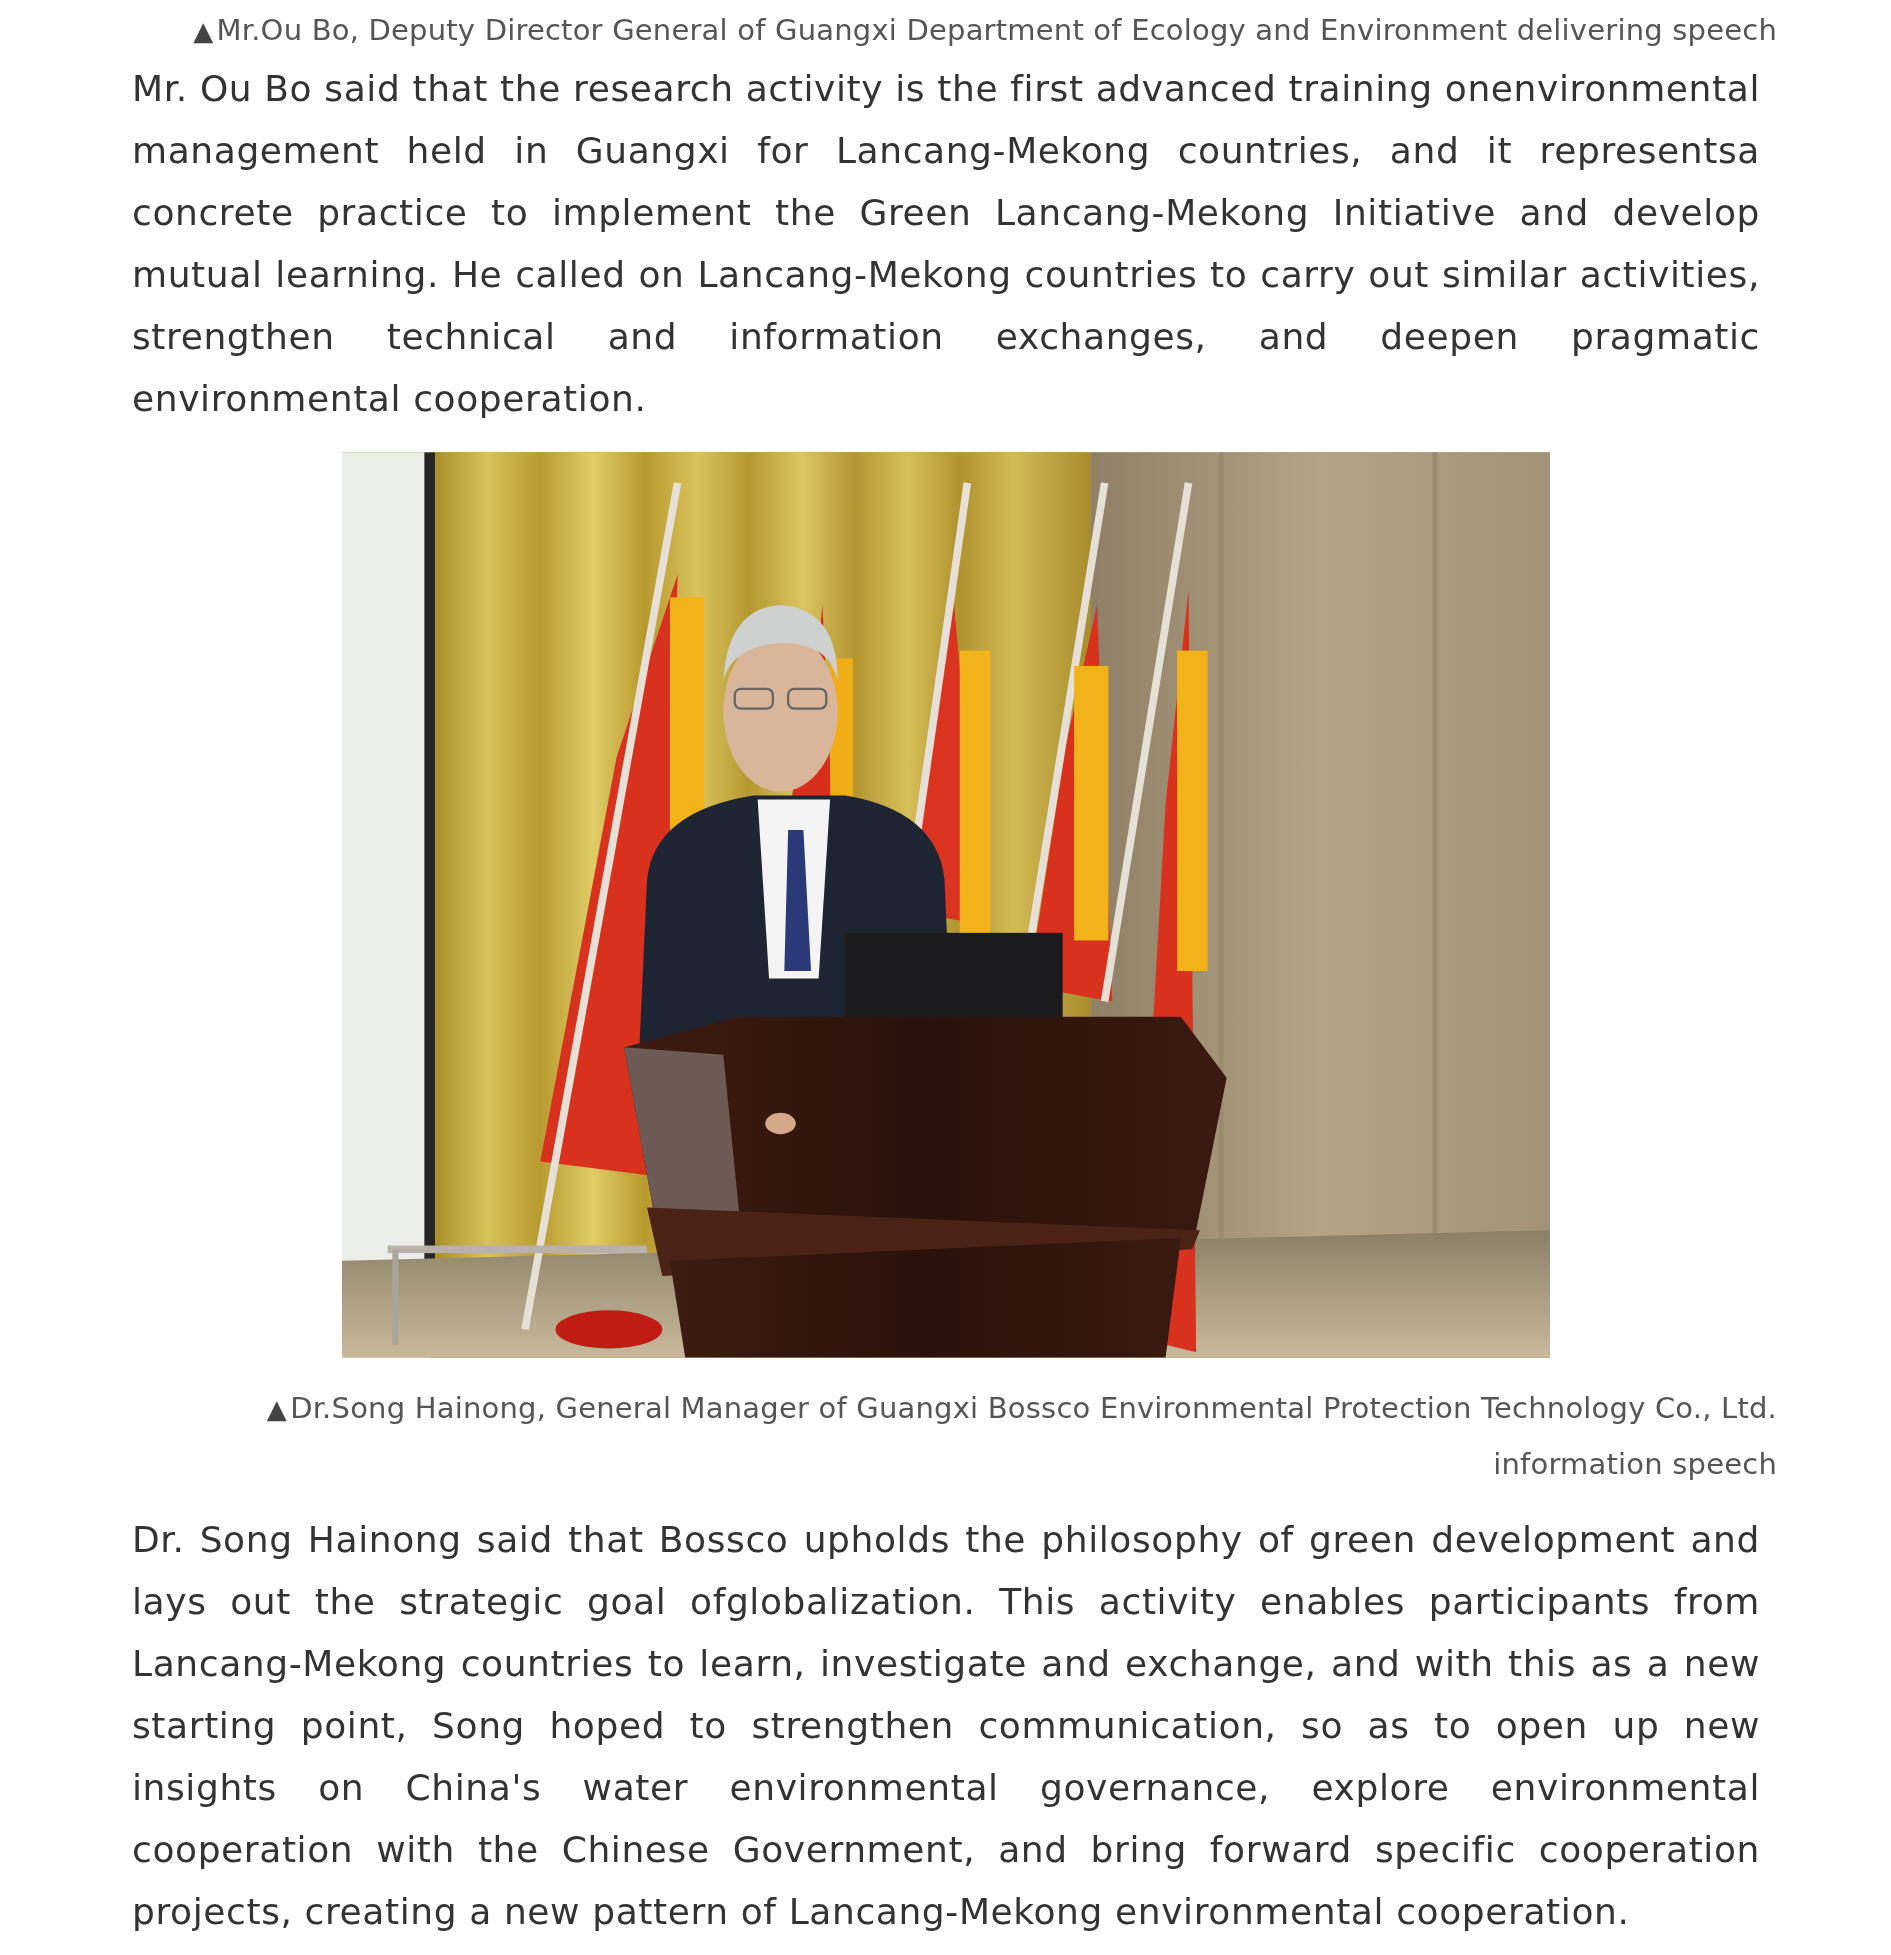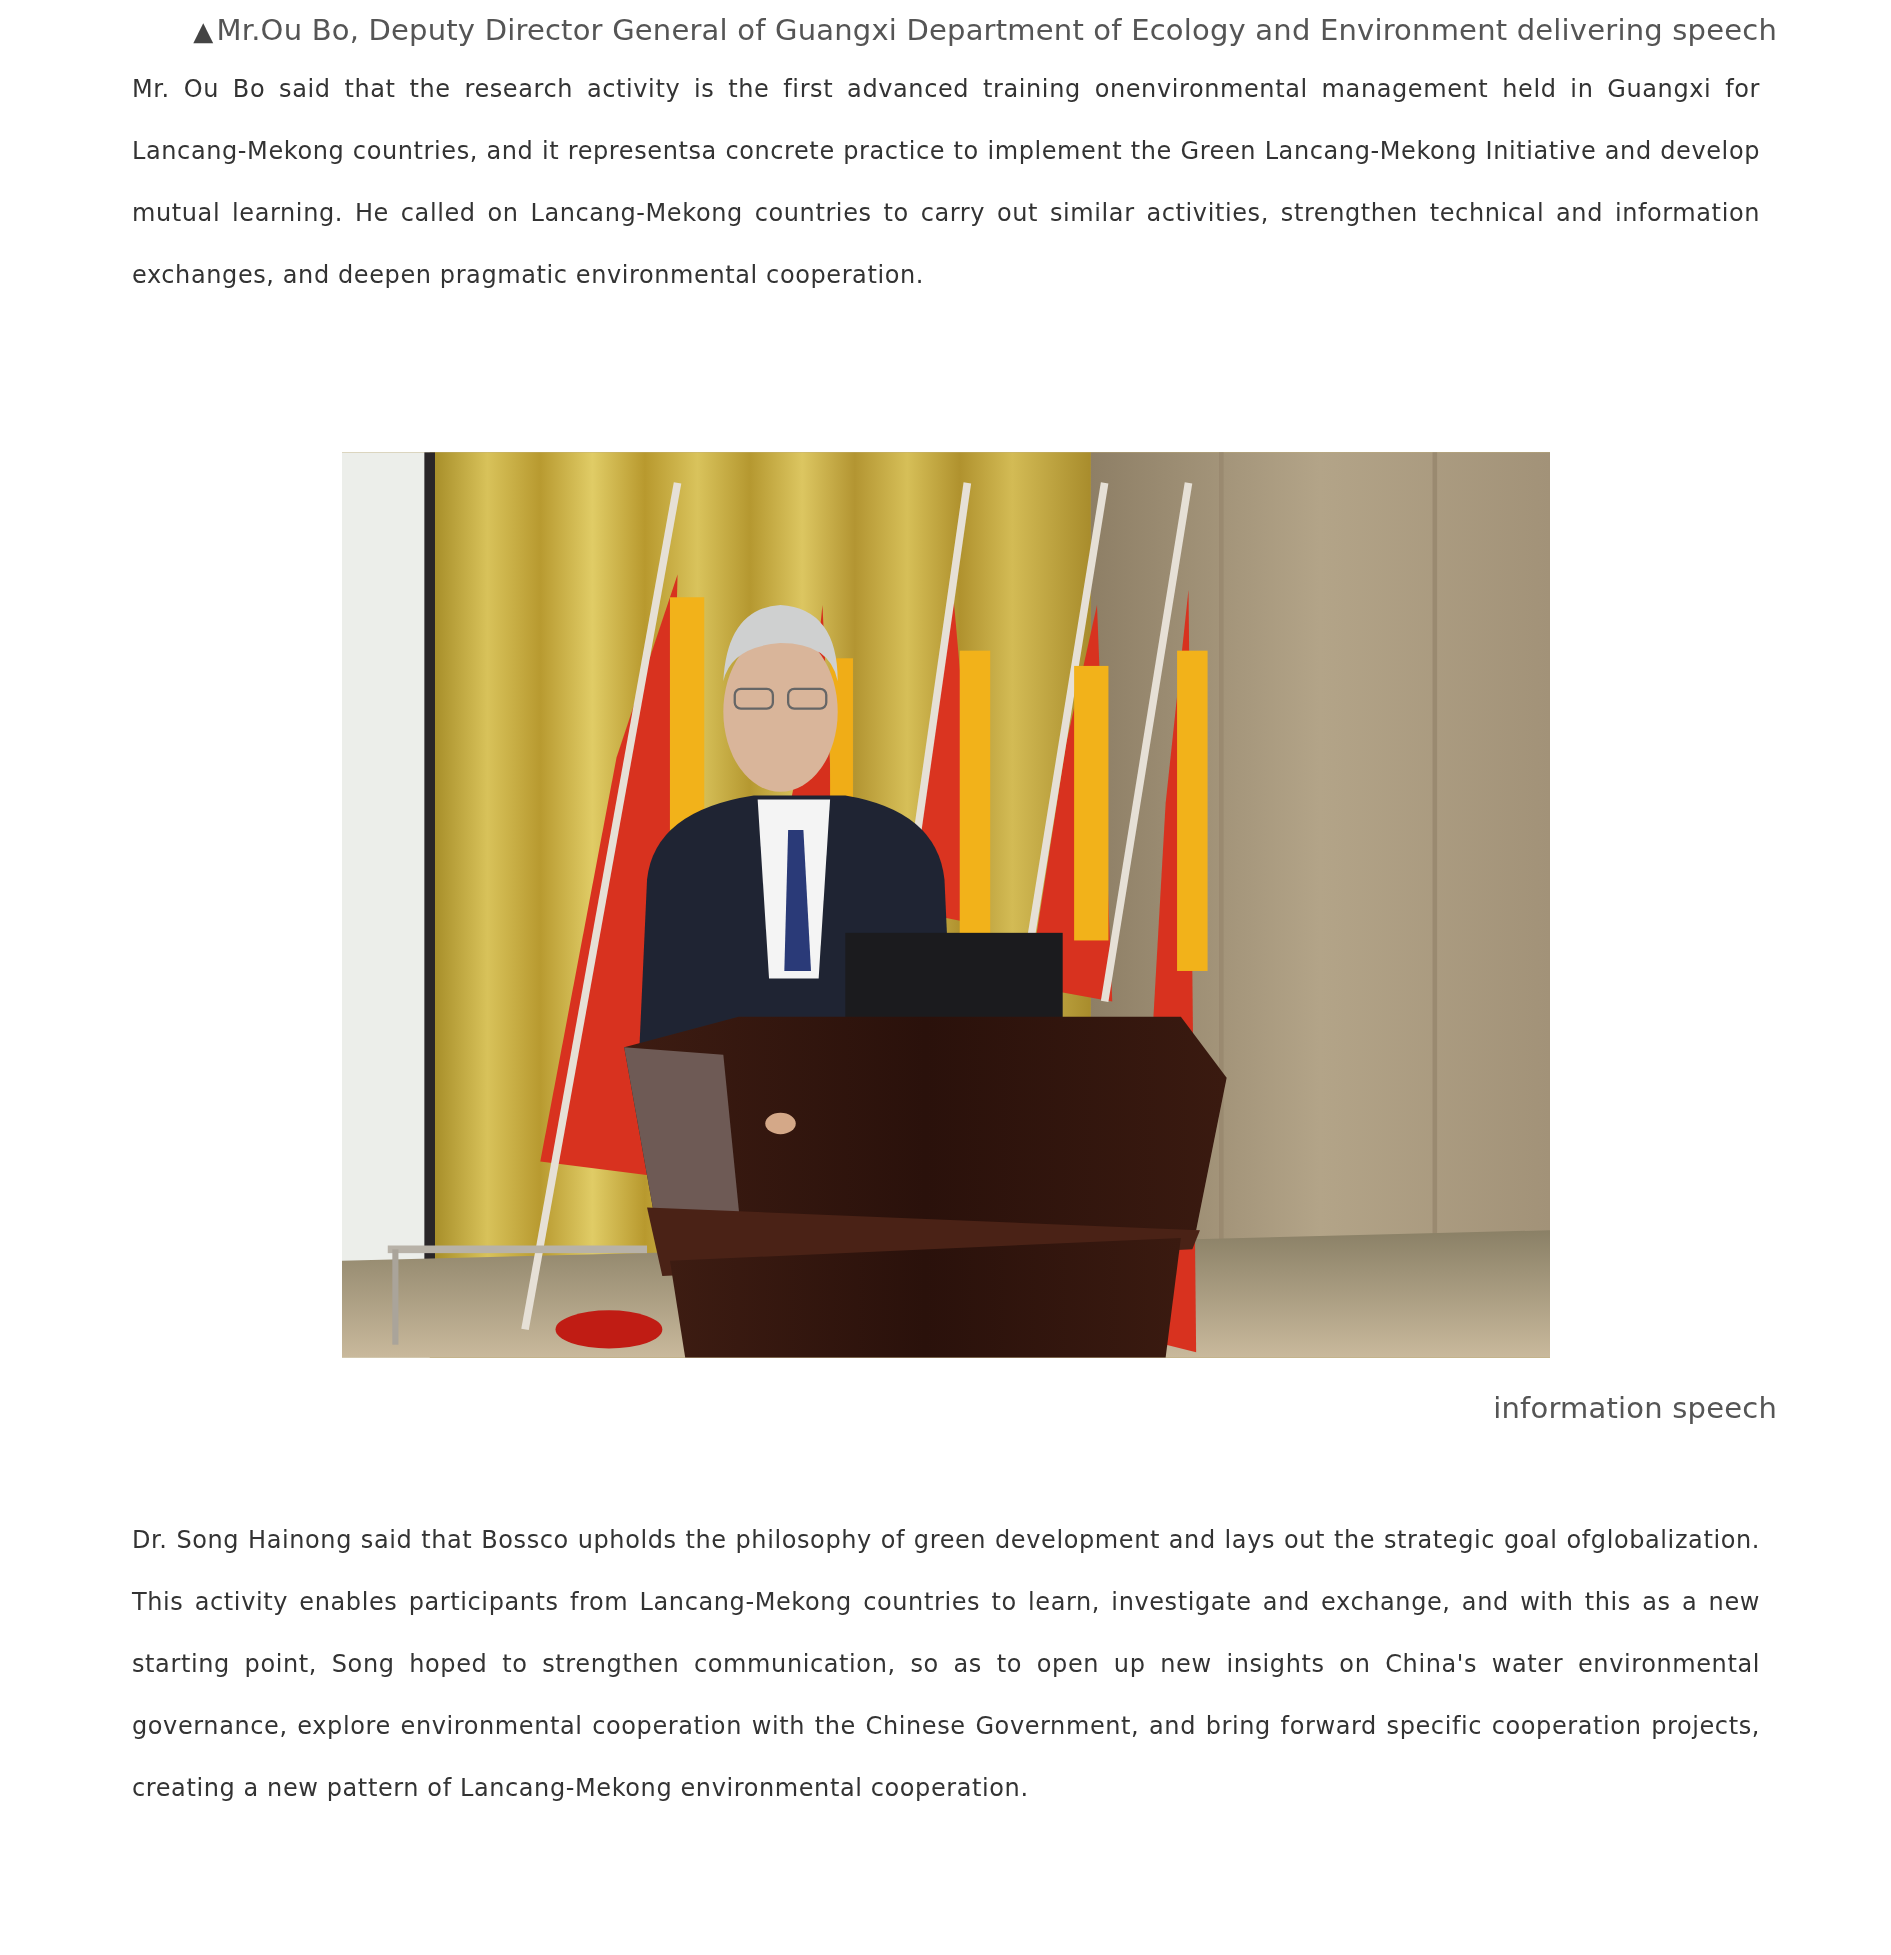--- a/index.html
+++ b/index.html
@@ -1,21 +1,21 @@
 <!DOCTYPE html>
 <html style="font-size:12.2px"><head>
 <meta charset="utf-8">
 <style>
   html, body { margin: 0; padding: 0; background: #ffffff; }
   body { width: 1892px; height: 1956px; position: relative; overflow: hidden;
          font-family: "DejaVu Sans", "Liberation Sans", sans-serif; color: #333333; }
   .caption { position: absolute; left: 114px; width: 1663px; text-align: right;
              font-size: 29px; line-height: 55px; color: #555555; letter-spacing: 0.2px; }
   .caption .tri { font-size: 26px; color: #444; margin-right: 3.1px; }
-  .para { position: absolute; left: 132px; width: 1628px; font-size: 24px; line-height: 62px;
+  .para { position: absolute; left: 132px; width: 1628px; font-size: 36px; line-height: 62px;
           text-align: justify; text-align-last: left; color: #333333; margin: 0; letter-spacing: 0.6px; }
   #cap1 { top: 3.1px; }
   #para1 { top: 58px; }
   #photo { position: absolute; left: 342px; top: 452px; width: 1208px; height: 906px; overflow: hidden;
            background: #bfae7a; }
   #cap2 { top: 1381px; }
   #para2 { top: 1509px; }
 </style>
 </head>
 <body>
@@ -120,17 +120,18 @@
     </g>
 
     <rect x="1318" y="1215" width="30" height="38" fill="#e8e2d8"></rect>
     <rect x="1498" y="1355" width="30" height="38" fill="#e8e2d8"></rect>
 
     <ellipse cx="350" cy="1480" rx="70" ry="25" fill="#c01c14" transform="translate(0,-330)"></ellipse>
   </svg>
 </div>
 
 <div id="cap2" class="caption">
+  <div><span class="tri">▲</span><span>Dr.Song Hainong, General Manager of Guangxi Bossco Environmental Protection Technology Co., Ltd.</span></div>
   <div>information speech</div>
 </div>
 
 <p id="para2" class="para">Dr. Song Hainong said that Bossco upholds the philosophy of green development and lays out the strategic goal ofglobalization. This activity enables participants from Lancang-Mekong countries to learn, investigate and exchange, and with this as a new starting point, Song hoped to strengthen communication, so as to open up new insights on China's water environmental governance, explore environmental cooperation with the Chinese Government, and bring forward specific cooperation projects, creating a new pattern of Lancang-Mekong environmental cooperation.</p>
 
 
 </body></html>

